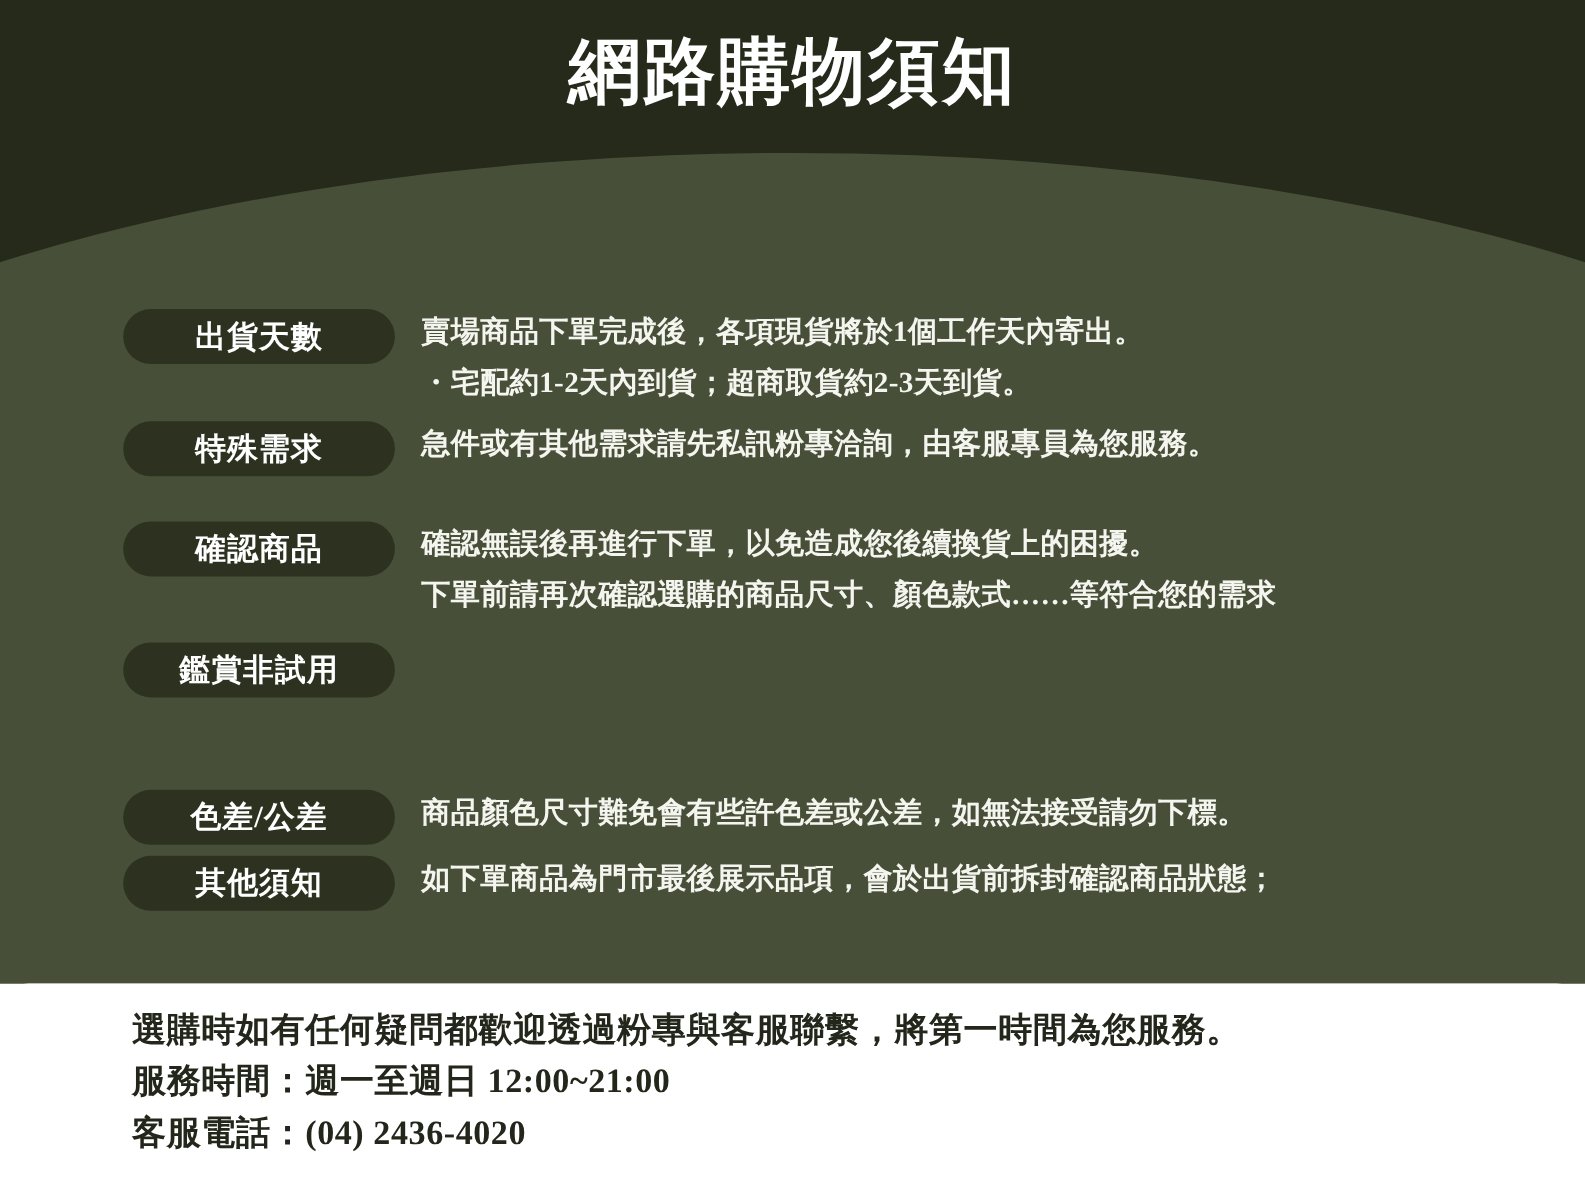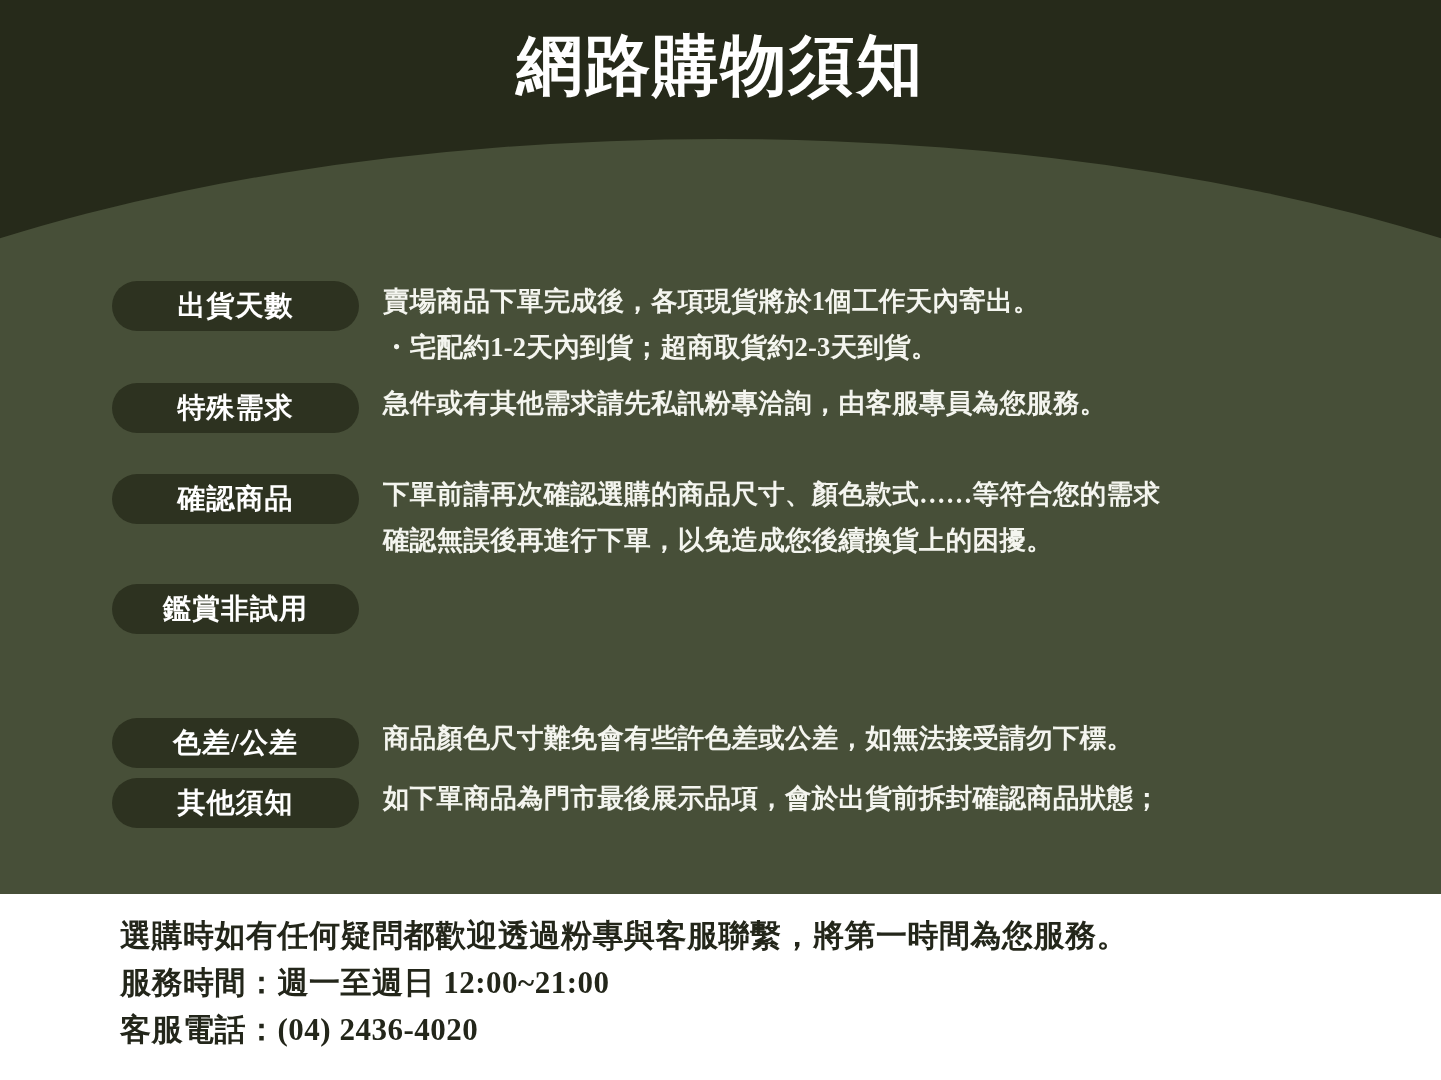--- a/index.html
+++ b/index.html
@@ -139,22 +139,22 @@
     <div class="row r1">
       <div class="pill">特殊需求</div>
       <div class="body">
         <span class="line">急件或有其他需求請先私訊粉專洽詢，由客服專員為您服務。</span>
       </div>
     </div>
 
     <div class="row r2">
       <div class="pill">確認商品</div>
       <div class="body">
+        <span class="line">確認無誤後再進行下單，以免造成您後續換貨上的困擾。</span>
         <span class="line">下單前請再次確認選購的商品尺寸、顏色款式……等符合您的需求</span>
-        <span class="line">確認無誤後再進行下單，以免造成您後續換貨上的困擾。</span>
       </div>
     </div>
 
     <div class="row r3">
       <div class="pill">鑑賞非試用</div>
       <div class="body">
       </div>
     </div>
 
     <div class="row r4">

